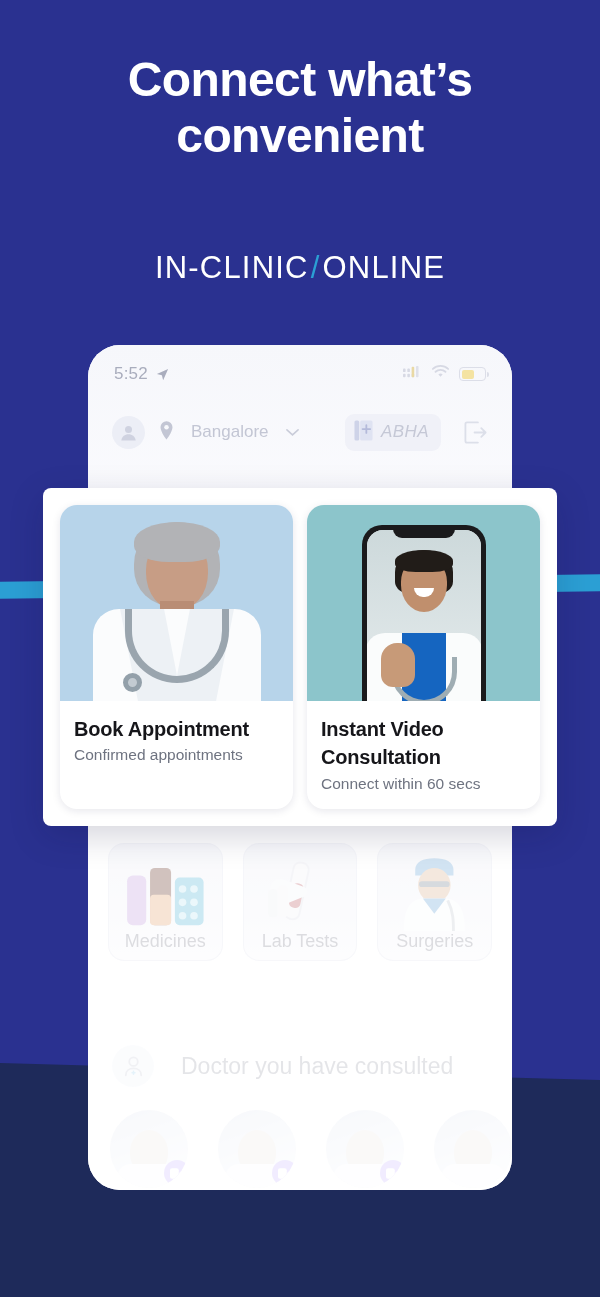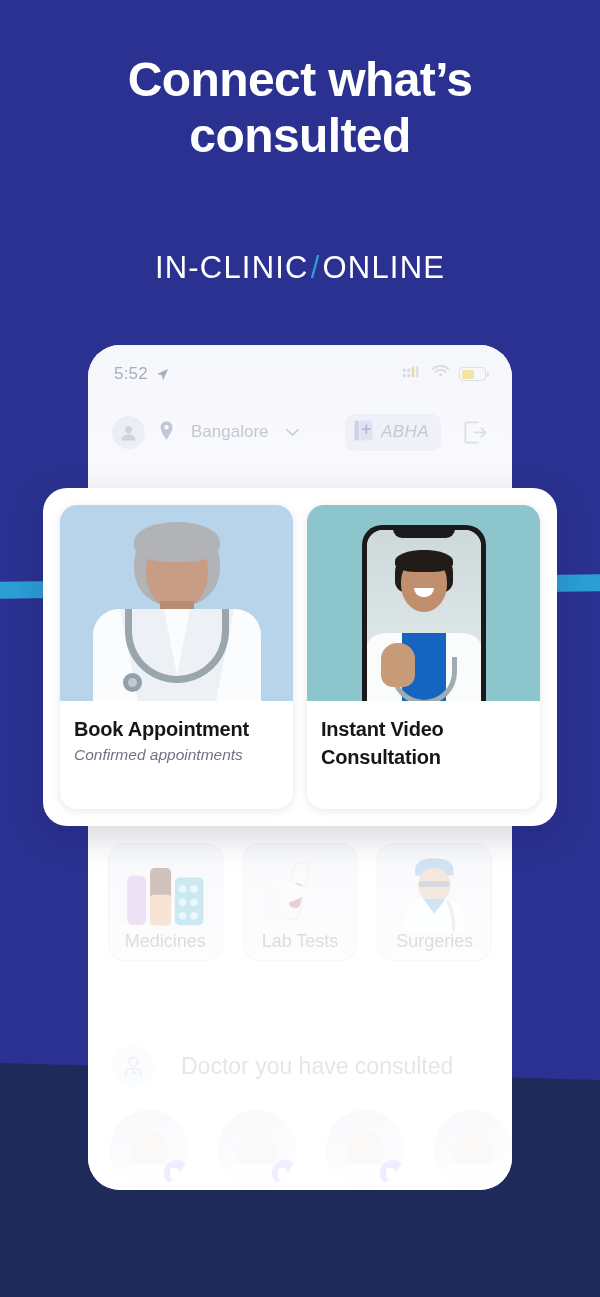--- a/index.html
+++ b/index.html
@@ -139,36 +139,36 @@
   }
   .doc-badge {
     position:absolute; right:-2px; bottom:2px;
     width:26px; height:26px; border-radius:50%; background:#a78bfa;
     display:flex; align-items:center; justify-content:center;
   }
 
   
   .feature-wrap {
     position:absolute; left:43px; top:488px; width:514px; height:338px;
-    background:#ffffff; border-radius:24px;
+    background:#ffffff; border-radius:8px;
     box-shadow:0 10px 34px rgba(15,18,60,.18);
     display:flex; gap:14px; padding:17px;
   }
   .fcard {
     flex:1; background:#ffffff; border-radius:17px; overflow:hidden;
     box-shadow:0 2px 9px rgba(20,24,70,.10);
     display:flex; flex-direction:column;
   }
   .fcard-media { height:196px; position:relative; overflow:hidden; }
   .fcard-body { padding:14px 14px 0 14px; }
   .fcard-title {
     font-size:20px; font-weight:700; color:#16161a;
     line-height:1.42; letter-spacing:-0.2px;
   }
-  .fcard-sub { font-size:15.5px; color:#6e7380; margin-top:3px;font-style:italic; }
+  .fcard-sub { font-size:15.5px; color:#6e7380; margin-top:3px; }
 
   
   .art-a { background:#b7d4ea; }
   .a-hair {
     position:absolute; left:50%; top:17px; transform:translateX(-50%);
     width:86px; height:84px; border-radius:50% 50% 44% 44%; background:#b2b3b6;
   }
   .a-face {
     position:absolute; left:50%; top:30px; transform:translateX(-50%);
     width:62px; height:76px; border-radius:46% 46% 50% 50%; background:#c79d85;
@@ -258,21 +258,21 @@
 </style>
 </head>
 <body>
 
 <div class="bg-base"></div>
 <div class="bg-bottom-band"></div>
 <div class="accent-stripe"></div>
 
 <div class="headline">
   <div>Connect what’s</div>
-  <div>consulted</div>
+  <div>convenient</div>
 </div>
 
 <div class="subhead">
   <span>IN-CLINIC</span><span class="sep">/</span><span>ONLINE</span>
 </div>
 
 <div class="phone">
   <div class="phone-screen-tint"></div>
 
   <div class="statusbar">
@@ -477,16 +477,17 @@
           <div class="b-face"></div>
           <div class="b-hairtop"></div>
           <div class="b-smile"></div>
           <div class="b-hand"></div>
         </div>
         <div class="b-notch"></div>
       </div>
     </div>
     <div class="fcard-body">
       <div class="fcard-title">Instant Video Consultation</div>
+      <div class="fcard-sub">Connect within 60 secs</div>
     </div>
   </div>
 
 </div>
 
 </body></html>

